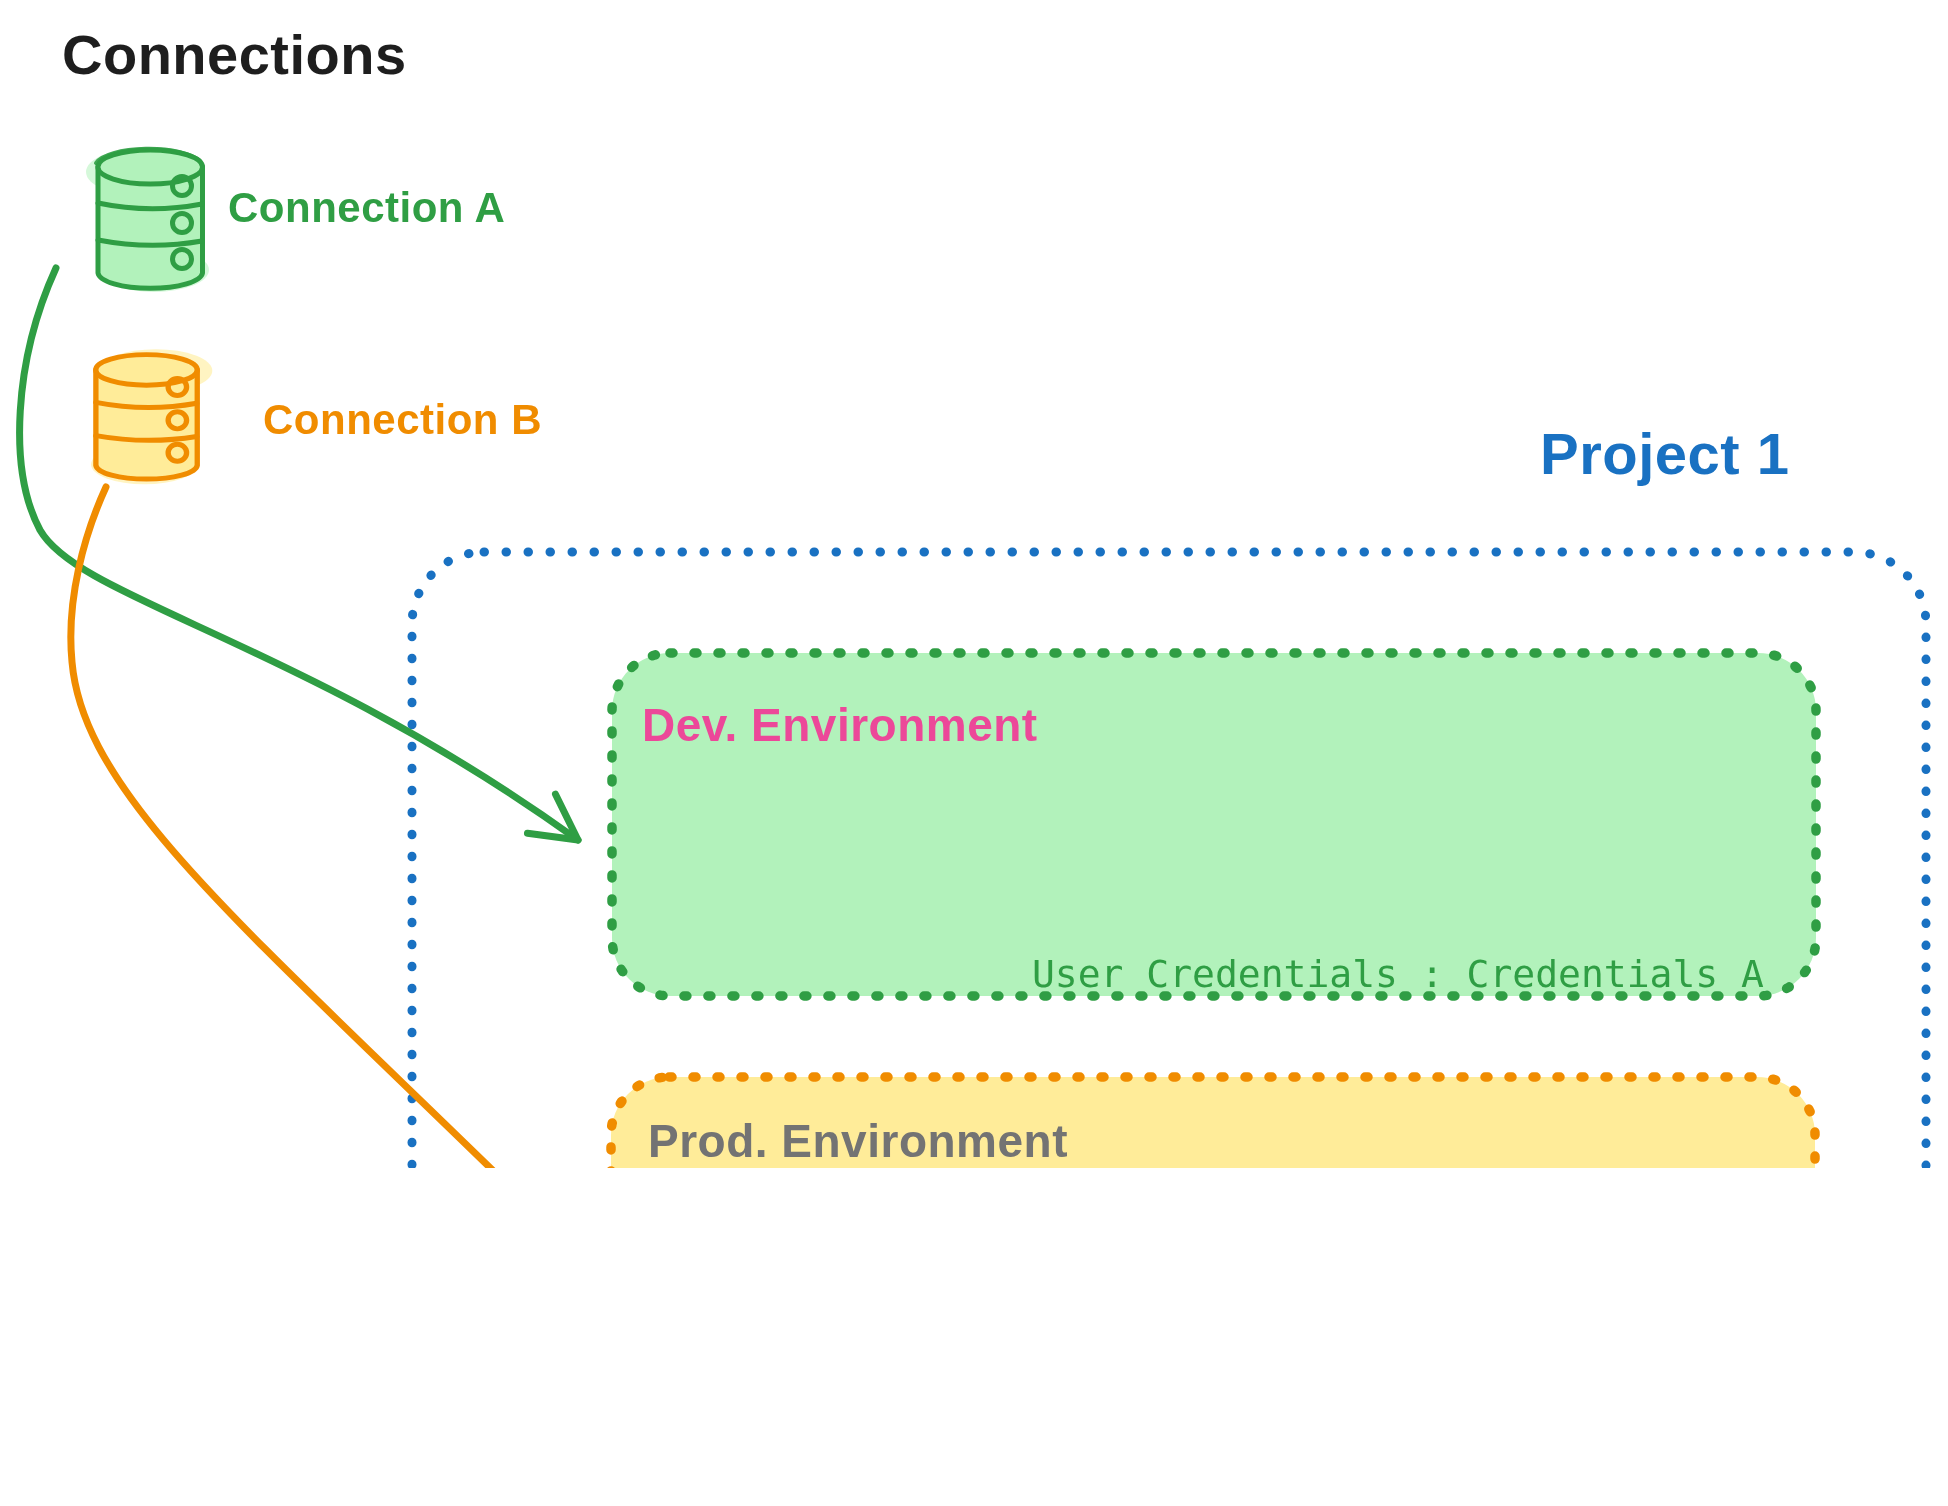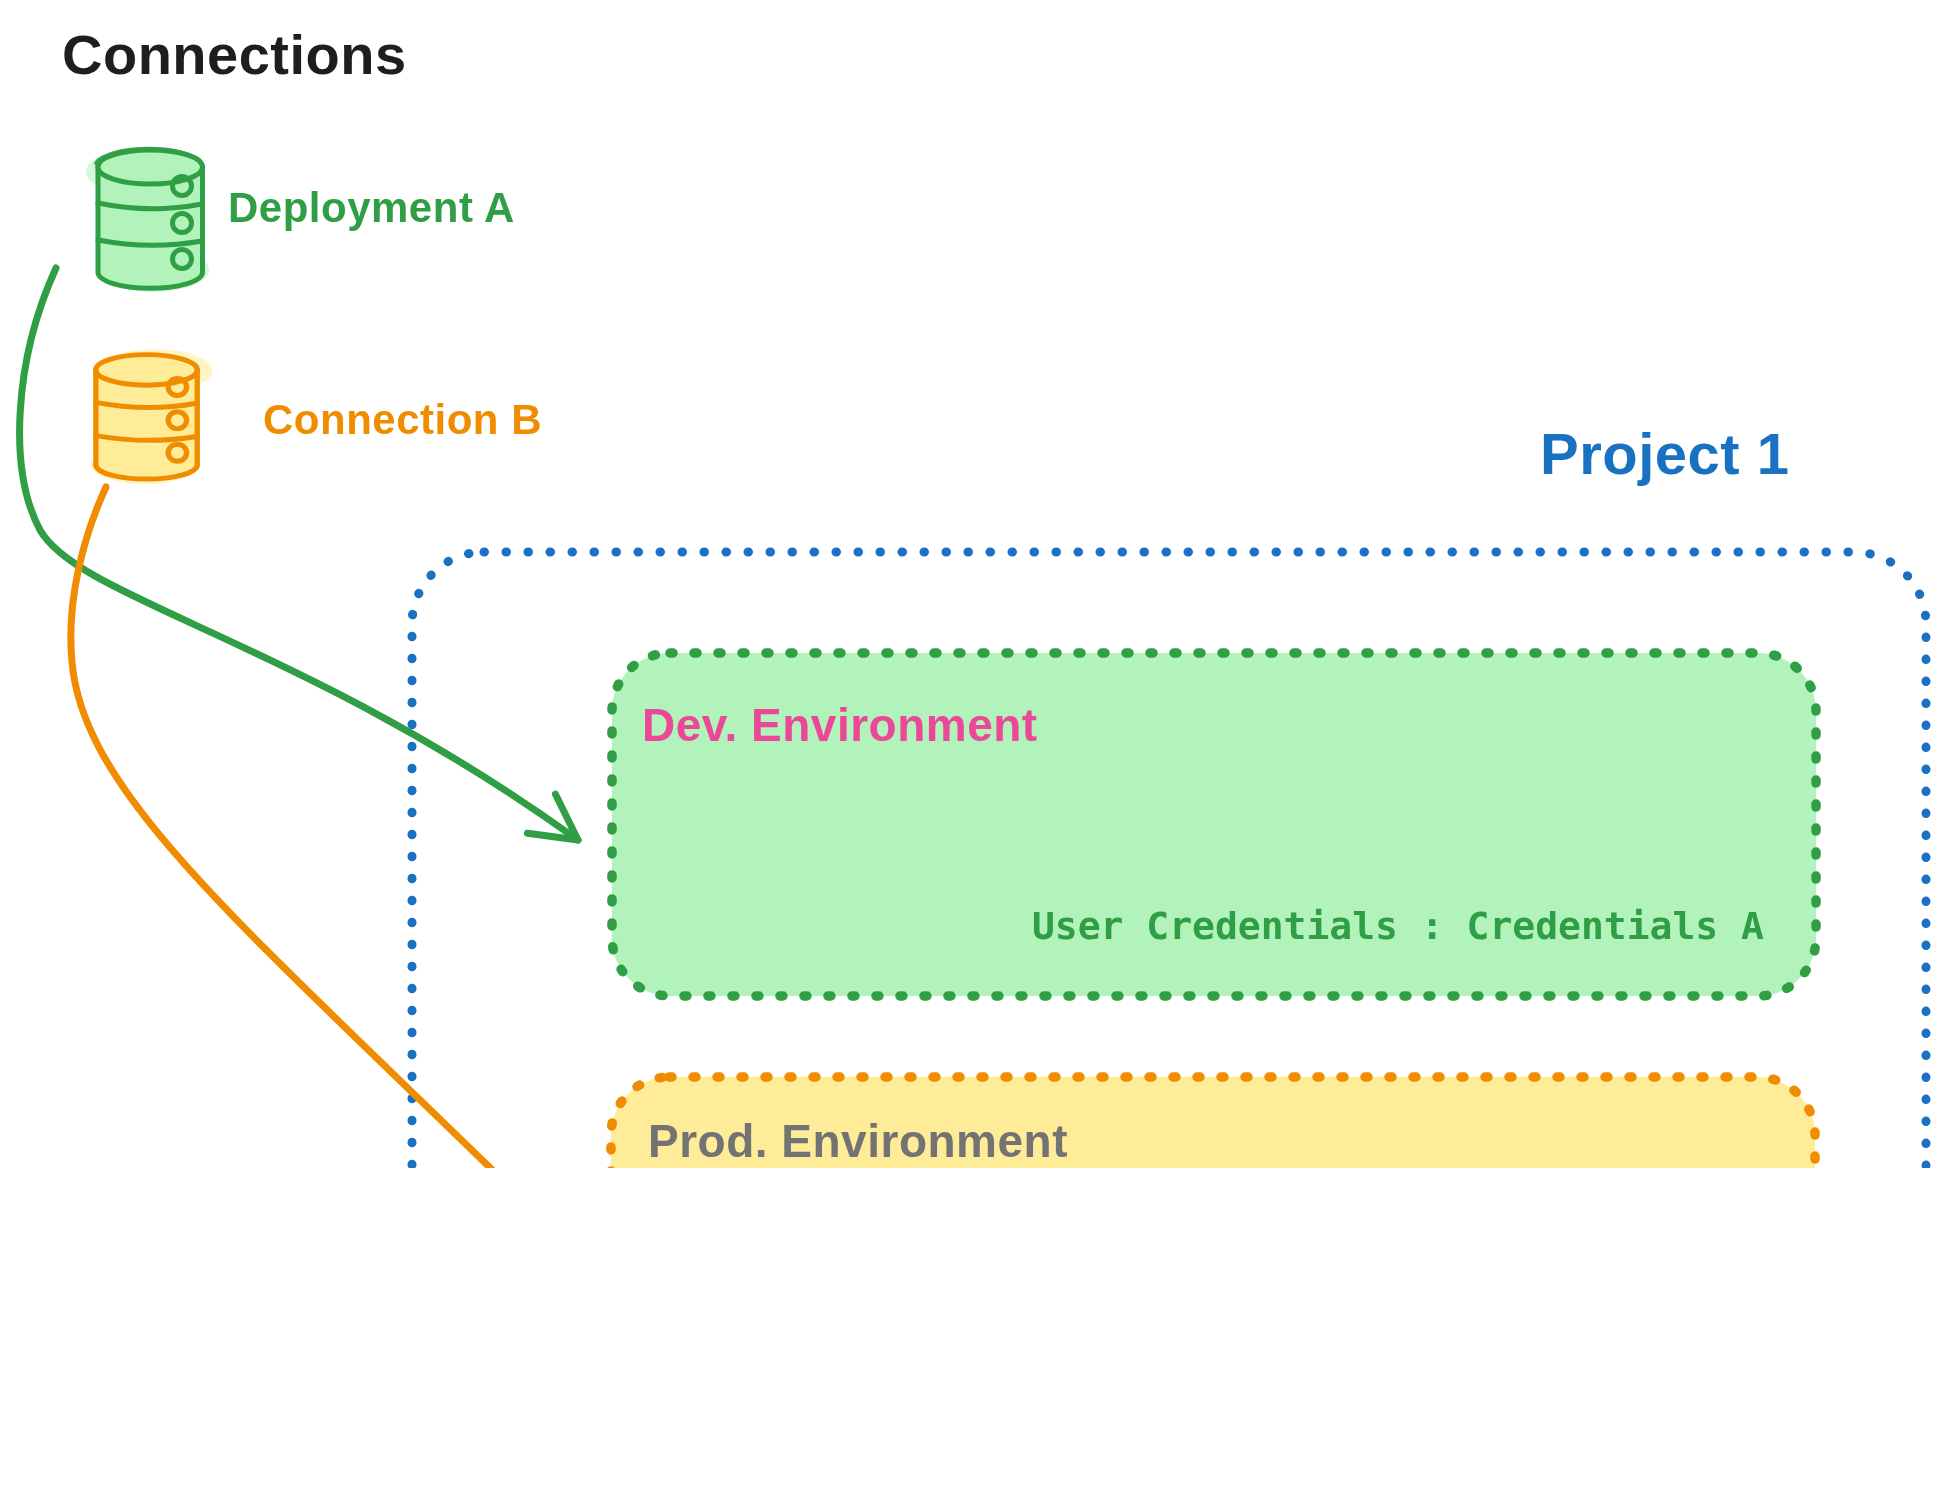--- a/index.html
+++ b/index.html
@@ -50,23 +50,24 @@
   }
   .prod-heading {
     left: 648px; top: 1114px;
     font-size: 46px;
     color: #737373;
   }
   .cred {
     position: absolute;
     font-family: "DejaVu Sans Mono", monospace;
     font-size: 38px;
-    font-weight: bold;
+    font-weight: normal;
     text-align: right;
     white-space: nowrap;
+    margin-top: 48px;
   }
   .cred-dev {
     left: 612px; top: 904px;
     width: 1152px;
     color: #2f9e44;
   }
   .cred-prod {
     left: 611px; top: 1320px;
     width: 1153px;
     color: #f08c00;
@@ -120,21 +121,21 @@
       <circle cx="88" cy="113" r="9.5" fill="none" stroke="#f08c00" stroke-width="5.5"></circle>
     </g>
 
     <path d="M 56 268 C 14 360, 8 470, 40 530 C 80 600, 300 640, 578 840" fill="none" stroke="#2f9e44" stroke-width="7" stroke-linecap="round" marker-end="url(#arrow-green)"></path>
 
     <path d="M 106 487 C 84 535, 66 600, 72 662 C 84 800, 255 935, 566 1242" fill="none" stroke="#f08c00" stroke-width="7" stroke-linecap="round" marker-end="url(#arrow-orange)"></path>
   </svg>
 
   <div class="label title">Connections</div>
 
-  <div class="label conn-a-label">Deployment A</div>
+  <div class="label conn-a-label">Connection A</div>
 
   <div class="label conn-b-label">Connection B</div>
 
   <div class="label project-label">Project 1</div>
 
   <div class="label dev-heading">Dev. Environment</div>
 
   <div class="cred cred-dev">User Credentials : Credentials A</div>
 
   <div class="label prod-heading">Prod. Environment</div>

